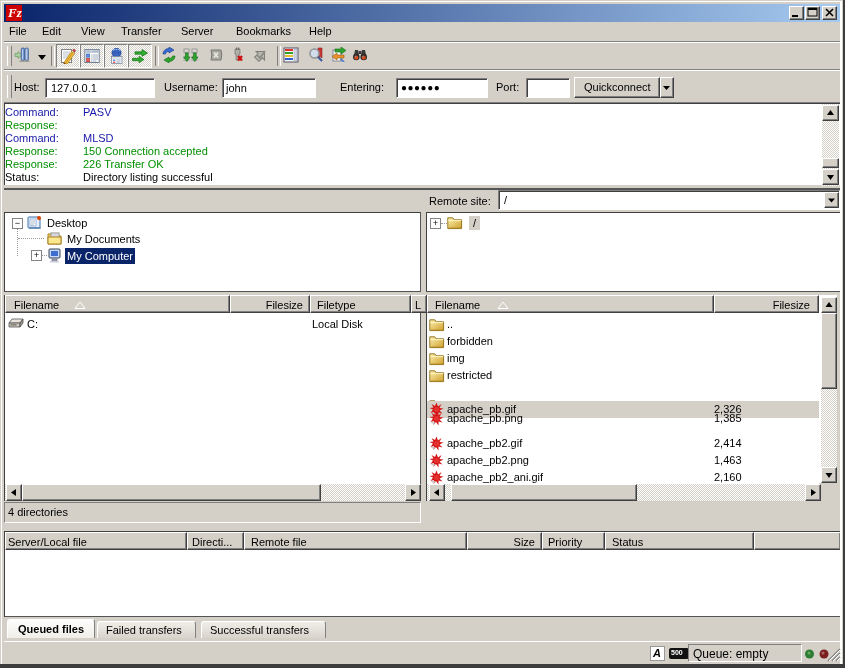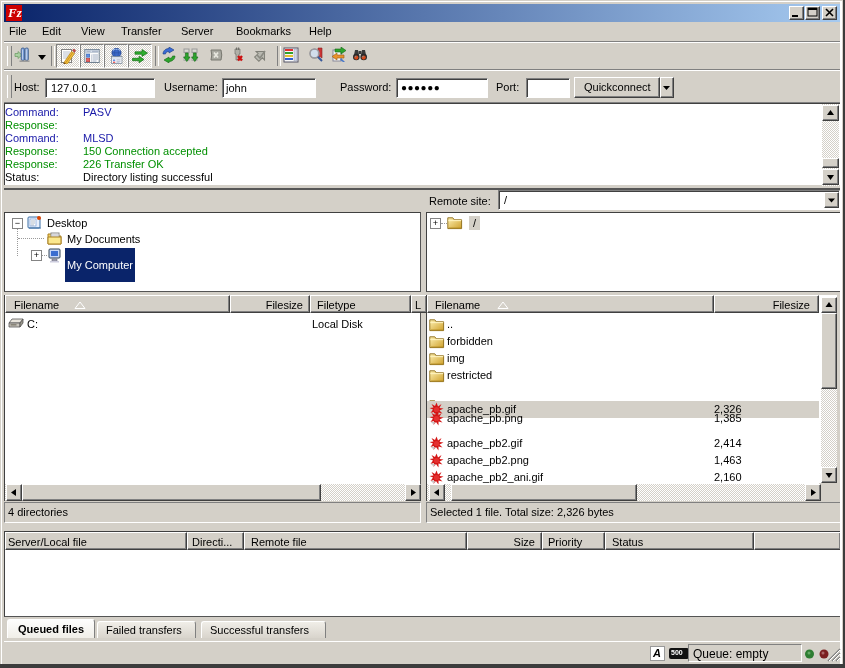--- a/index.html
+++ b/index.html
@@ -205,21 +205,21 @@
 <div id="qc" class="abs" style="left:4px;top:71px;width:837px;height:31px">
   <div class="grip" style="left:3px;top:4px;height:23px"></div>
   <span class="abs" style="left:10px;top:10px">Host:</span>
   <div class="edit abs" style="left:41px;top:7px;width:110px;height:20px">
         <span class="abs" style="left:5px;top:3px">127.0.0.1</span>
       </div>
   <span class="abs" style="left:160px;top:10px">Username:</span>
   <div class="edit abs" style="left:218px;top:7px;width:94px;height:20px">
         <span class="abs" style="left:3px;top:3px">john</span>
       </div>
-  <span class="abs" style="left:336px;top:10px">Password:</span>
+  <span class="abs" style="left:336px;top:10px">Entering:</span>
   <div class="edit abs" style="left:392px;top:7px;width:92px;height:20px">
         <span class="abs" style="left:4px;top:3px;font-size:10px;letter-spacing:0.5px">●●●●●●</span>
       </div>
   <span class="abs" style="left:492px;top:10px">Port:</span>
   <div class="edit abs" style="left:522px;top:7px;width:44px;height:20px"></div>
   <div class="raised abs" style="left:570px;top:6px;width:86px;height:21px;text-align:center">
         <span class="abs" style="left:9px;top:3px">Quickconnect</span>
       </div>
   <div class="raised abs" style="left:656px;top:6px;width:14px;height:21px"><svg width="12" height="19">
           <path d="M2 8 L9 8 L5.5 12 Z" fill="#000"></path>
@@ -299,21 +299,21 @@
       </svg>
   <span class="abs" style="left:62px;top:20px">My Documents</span>
 
   <div class="expander abs" style="left:26px;top:37px"><span>+</span></div>
   <svg class="icon" style="left:42px;top:34px" viewBox="0 0 16 16">
         <rect x="2" y="2" width="11" height="9" rx="1" fill="#c8d8f8" stroke="#345"></rect>
         <rect x="4" y="4" width="7" height="5" fill="#3b6ed0"></rect>
         <rect x="5" y="12" width="5" height="2" fill="#aab" stroke="#667" stroke-width="0.6"></rect>
         <rect x="3" y="14" width="9" height="1.5" fill="#ccd"></rect>
       </svg>
-  <div class="abs" style="left:60px;top:35px;background:#0a246a;color:#fff;padding:11px 2px">My Computer</div>
+  <div class="abs" style="left:60px;top:35px;background:#0a246a;color:#fff;padding:2px 2px">My Computer</div>
 </div>
 
 <div id="rtree" class="abs" style="left:426px;top:212px;width:415px;height:80px;background:#fff;border:1px solid #404040;border-bottom-color:#545454;border-right-color:#545454;box-sizing:border-box">
   <div class="abs" style="left:14px;top:10px;width:6px;height:1px;border-top:1px dotted #9a9a9a"></div>
   <div class="expander abs" style="left:3px;top:5px"><span>+</span></div>
   <svg class="icon" style="left:20px;top:2px" viewBox="0 0 16 16">
         <use href="#fold"></use>
       </svg>
   <div class="abs" style="left:42px;top:3px;background:#d4d0c8;padding:1px 4px">/</div>
 </div>
@@ -469,23 +469,20 @@
   <div class="sthumb" style="left:24px;top:189px;width:186px;height:17px"></div>
   <div class="sbtn" style="left:378px;top:189px;width:16px;height:17px"><svg width="14" height="15">
           <path d="M5 4 L5 11 L10 7.5 Z" fill="#000"></path>
         </svg></div>
   <div class="abs" style="left:410px;top:0px;width:4px;height:204px;background:#d4d0c8"></div>
 </div>
 
 <div class="sunkenpanel abs" style="left:4px;top:502px;width:417px;height:21px">
       <span class="abs" style="left:3px;top:3px">4 directories</span>
     </div>
-<div class="sunkenpanel abs" style="left:426px;top:502px;width:415px;height:21px">
-      <span class="abs" style="left:3px;top:3px">Selected 1 file. Total size: 2,326 bytes</span>
-    </div>
 
 <div id="tabs" class="abs" style="left:4px;top:619px;width:837px;height:21px">
   <div class="abs" style="left:3px;top:0px;width:88px;height:19px;background:linear-gradient(#fdfdfd,#f0eee8);border-top:1px solid #fff;border-left:1px solid #fff;border-right:1px solid #808080;border-radius:3px 3px 0 0;box-sizing:border-box">
         <span class="abs" style="left:10px;top:3px;font-weight:bold">Queued files</span>
       </div>
   <div class="abs" style="left:93px;top:2px;width:99px;height:17px;background:linear-gradient(#f0eee8,#d8d4cc);border-top:1px solid #fff;border-left:1px solid #fff;border-right:1px solid #808080;border-radius:3px 3px 0 0;box-sizing:border-box">
         <span class="abs" style="left:8px;top:2px">Failed transfers</span>
       </div>
   <div class="abs" style="left:197px;top:2px;width:125px;height:17px;background:linear-gradient(#f0eee8,#d8d4cc);border-top:1px solid #fff;border-left:1px solid #fff;border-right:1px solid #808080;border-radius:3px 3px 0 0;box-sizing:border-box">
         <span class="abs" style="left:8px;top:2px">Successful transfers</span>

